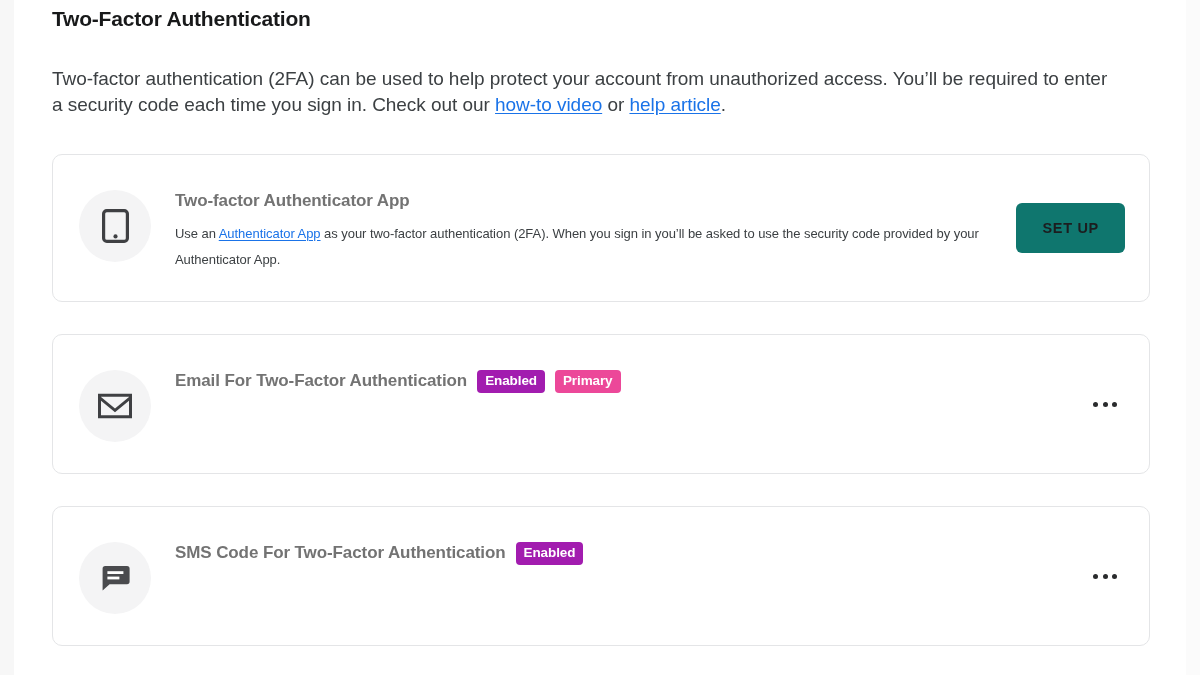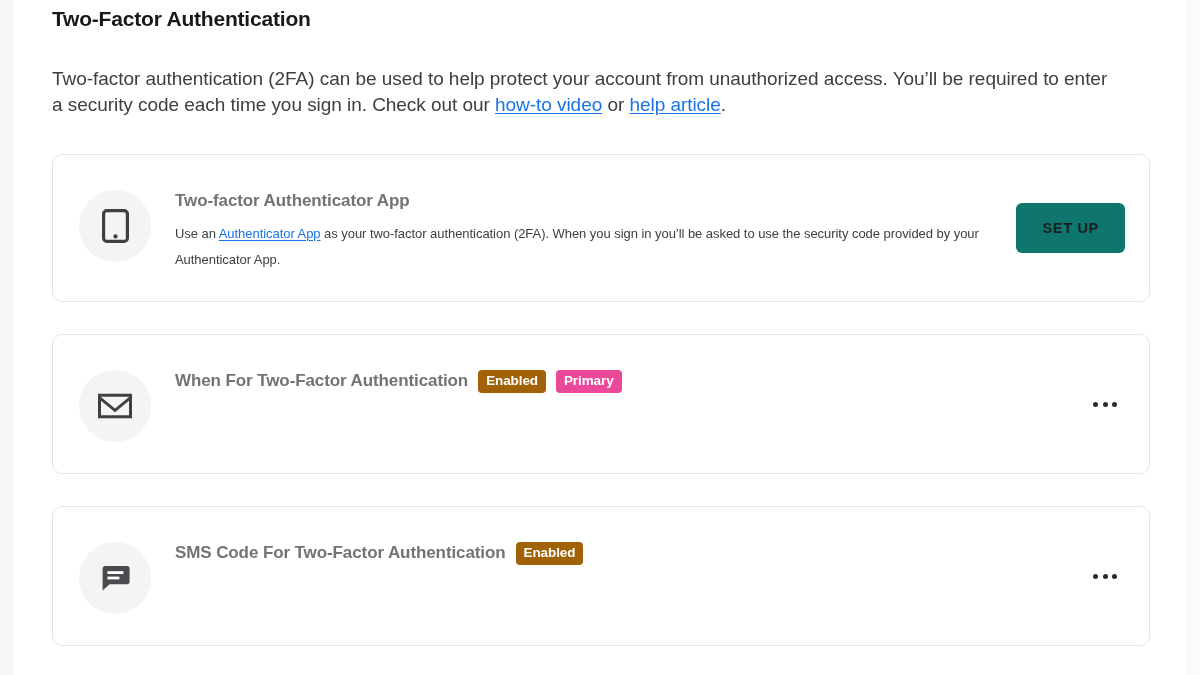--- a/index.html
+++ b/index.html
@@ -124,21 +124,21 @@
   .badge {
     display: inline-block;
     font-size: 13.5px;
     font-weight: bold;
     color: #ffffff;
     border-radius: 4px;
     padding: 2px 8px 3px 8px;
     line-height: 18px;
     letter-spacing: -0.1px;
   }
-  .badge-enabled { background: #a16207; }
+  .badge-enabled { background: #a21caf; }
   .badge-primary { background: #ec4899; }
 
   .card-desc {
     margin: 8px 0 0 0;
     font-size: 13px;
     line-height: 26px;
     color: #3c4043;
     letter-spacing: -0.05px;
     max-width: 830px;
   }
@@ -218,21 +218,21 @@
 
       <div class="card">
         <div class="card-icon-wrap">
           <svg class="icon-svg" width="34" height="26" viewBox="0 0 34 26" aria-hidden="true">
             <path d="M1.5 2.2 h31 v21.6 h-31 z" fill="none" stroke="#3f4043" stroke-width="3"></path>
             <path d="M2.4 3.4 L17 15.4 L31.6 3.4 L31.6 7.2 L17 19.2 L2.4 7.2 Z" fill="#3f4043"></path>
           </svg>
         </div>
         <div class="card-body">
           <div class="card-title-row">
-            <span class="card-title">When For Two-Factor Authentication</span>
+            <span class="card-title">Email For Two-Factor Authentication</span>
             <span class="badge badge-enabled">Enabled</span>
             <span class="badge badge-primary">Primary</span>
           </div>
         </div>
         <div class="card-action">
           <button class="kebab">
             <span class="dot"></span>
             <span class="dot"></span>
             <span class="dot"></span>
           </button>

